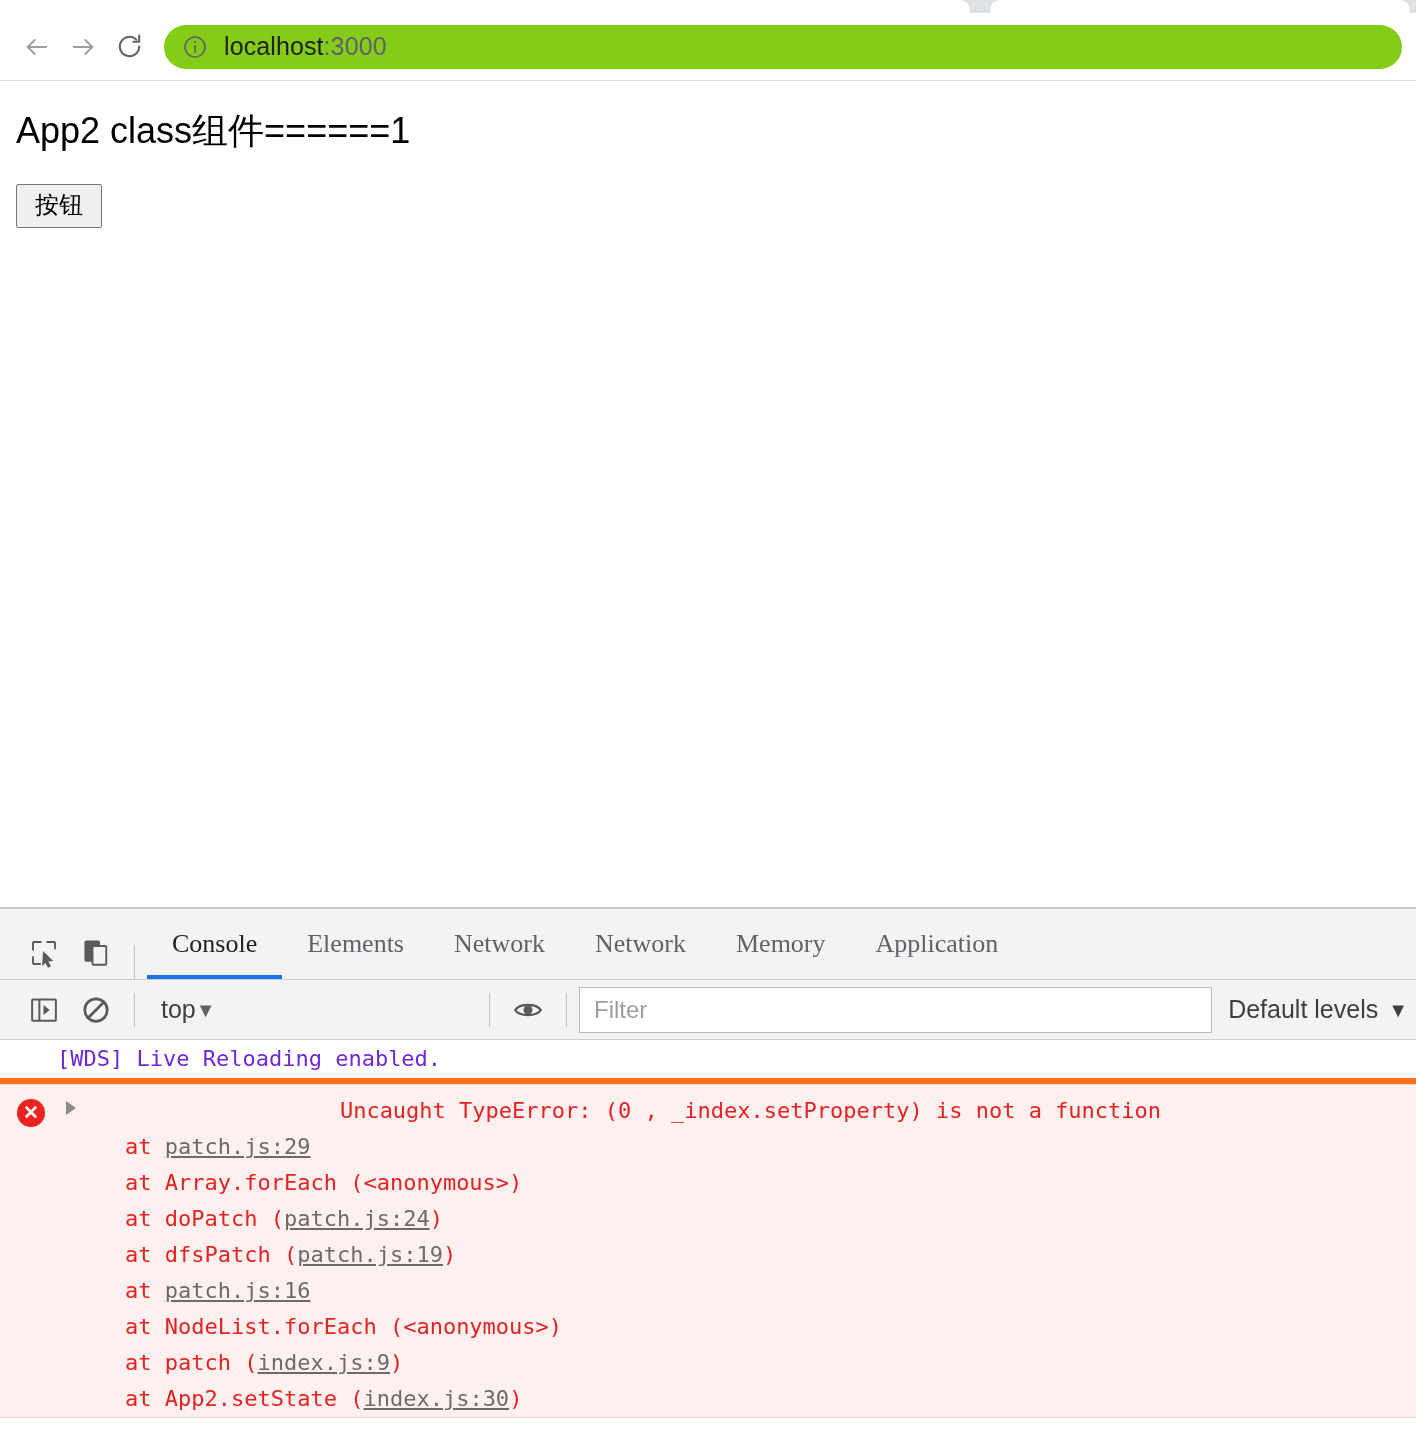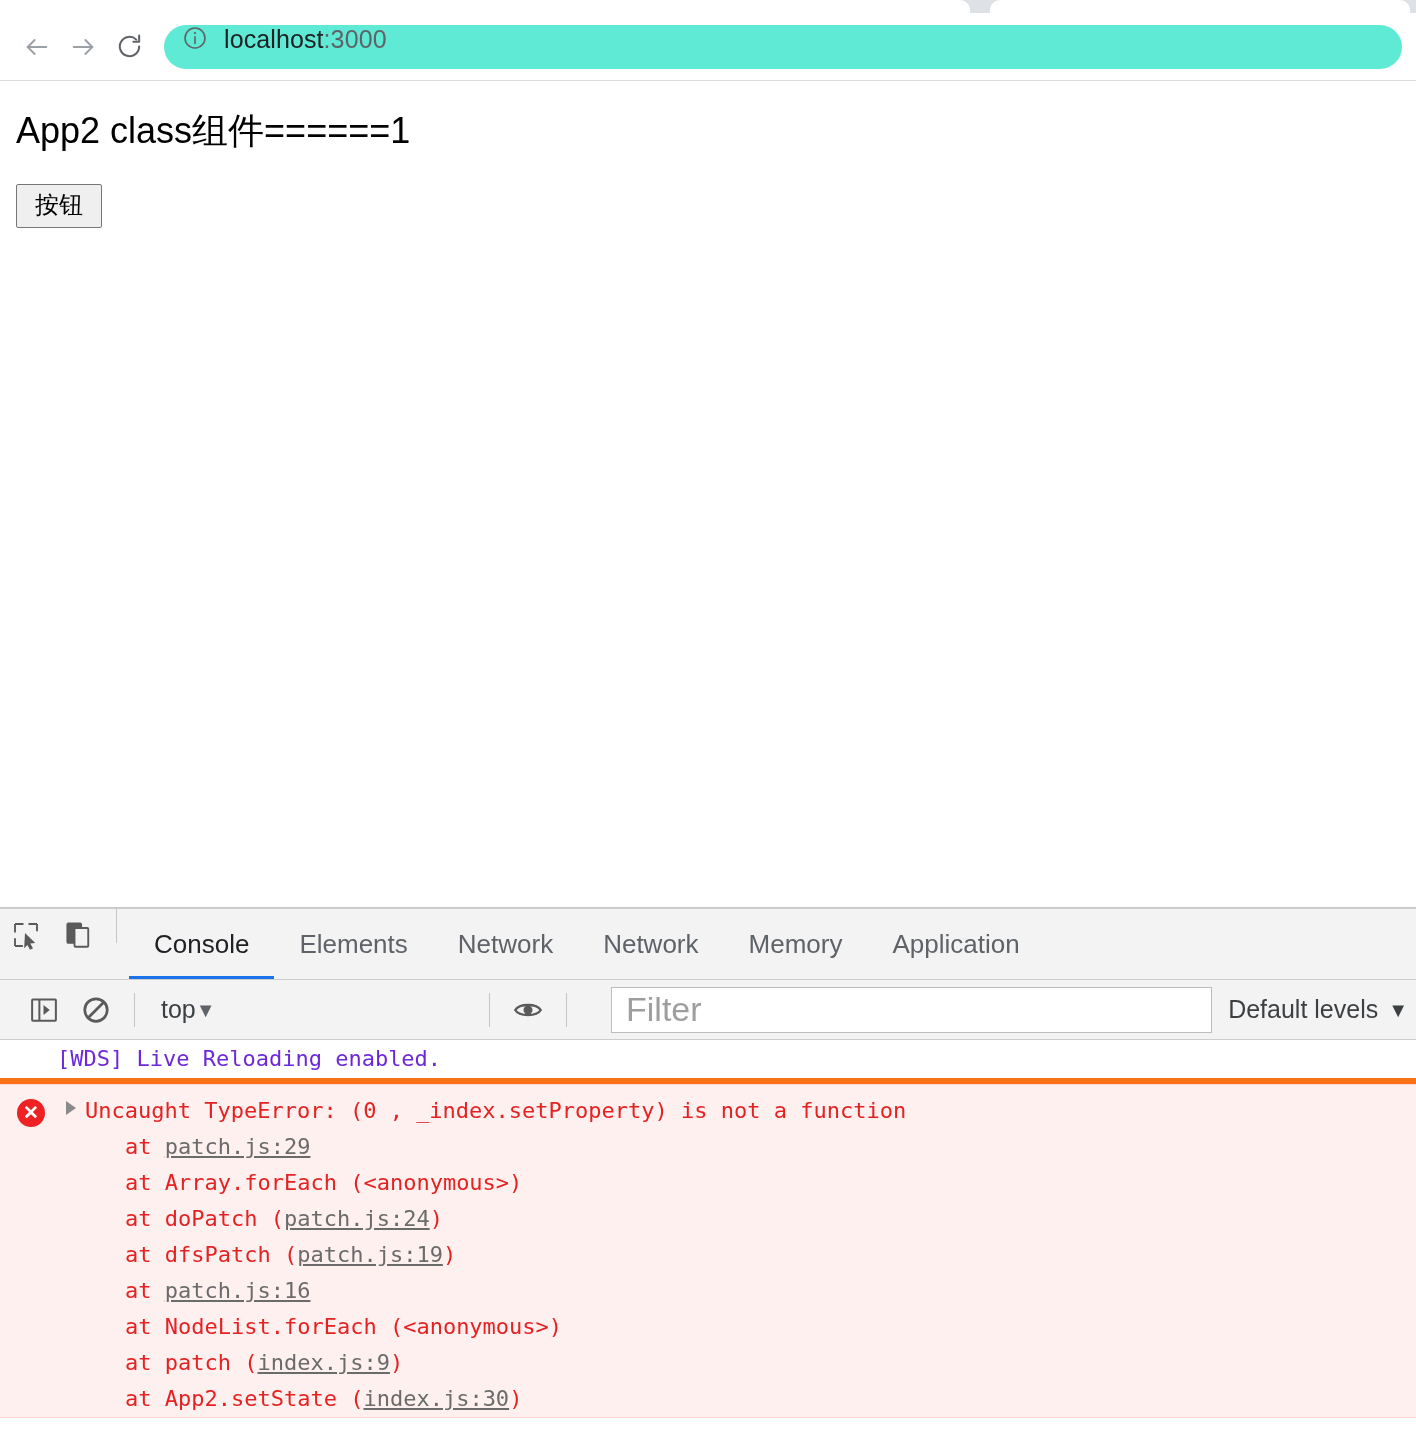--- a/index.html
+++ b/index.html
@@ -45,24 +45,24 @@
     color: #9aa0a6;
     flex: 0 0 auto;
   }
   .nav-btn.enabled { color: #5f6368; }
   .nav-btn svg { display: block; }
 
   .omnibox {
     margin-left: 12px;
     flex: 1 1 auto;
     height: 44px;
-    background: #5eead4;
+    background: #84cc16;
     border-radius: 22px;
     display: flex;
-    align-items: flex-start;
+    align-items: center;
     padding: 0 18px;
   }
   .omnibox .info-icon { flex: 0 0 auto; color: #5f6368; display:flex; align-items:center;}
   .omnibox .url {
     margin-left: 16px;
     font-size: 25px;
     color: #202124;
     letter-spacing: 0.1px;
     white-space: nowrap;
   }
@@ -102,25 +102,27 @@
     background: #f3f3f3;
     height: 541px;
     display: flex;
     flex-direction: column;
     border-top: 1px solid #cdcdcd;
   }
 
   .dt-tabbar {
     height: 71px;
     display: flex;
-    align-items: flex-start;
+    align-items: flex-end;
     background: #f3f3f3;
     border-bottom: 1px solid #cdcdcd;
-    overflow: hidden;
-    flex: 0 0 auto;
+    padding-left: 18px;
+    overflow: hidden;
+    flex: 0 0 auto;
+    font-family: Liberation Serif, serif;
   }
   .dt-icon-btn {
     width: 52px; height: 52px;
     display: flex; align-items: center; justify-content: center;
     color: #5a5a5a;
     flex: 0 0 auto;
   }
   .dt-sep {
     width: 1px; height: 34px;
     background: #c4c4c4;
@@ -176,25 +178,24 @@
     flex: 0 0 auto;
   }
   .filter-input {
     flex: 1 1 auto;
     height: 46px;
     background: #ffffff;
     border: 1px solid #bdbdbd;
     margin-right: 10px;
     padding: 0 14px;
     font-family: "Liberation Sans", sans-serif;
-    font-size: 34px;
+    font-size: 24px;
     color: #202124;
     outline: none;
     min-width: 0;
-    margin-left: 32px;
   }
   .filter-input::placeholder { color: #9e9e9e; }
   .levels-select {
     display: flex;
     align-items: center;
     gap: 10px;
     padding: 0 8px 0 6px;
     font-size: 25px;
     color: #3c4043;
     white-space: nowrap;
@@ -246,20 +247,21 @@
     left: 66px;
     top: 16px;
     width: 0; height: 0;
     border-left: 10px solid #8a8a8a;
     border-top: 7px solid transparent;
     border-bottom: 7px solid transparent;
   }
   .err-title {
     margin-left: 85px;
     white-space: nowrap;
+    text-align: center;
   }
   .stack-line {
     margin-left: 125px;
     white-space: nowrap;
   }
   .stack-link {
     color: #6b6b6b;
     text-decoration: underline;
     cursor: pointer;
   }

